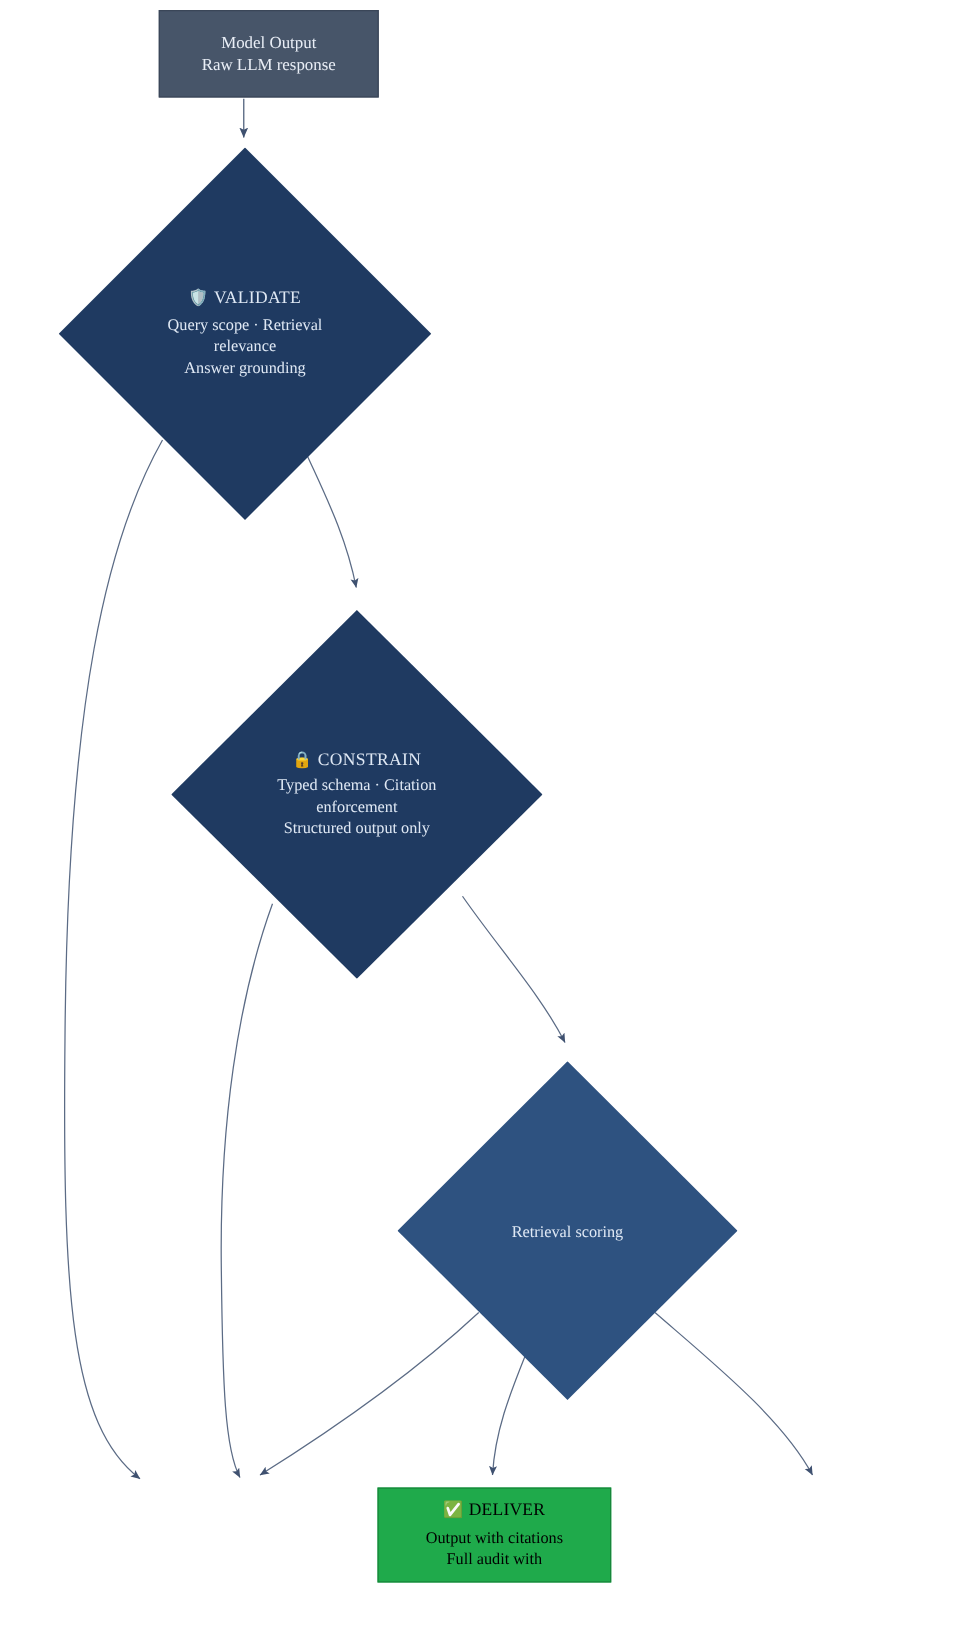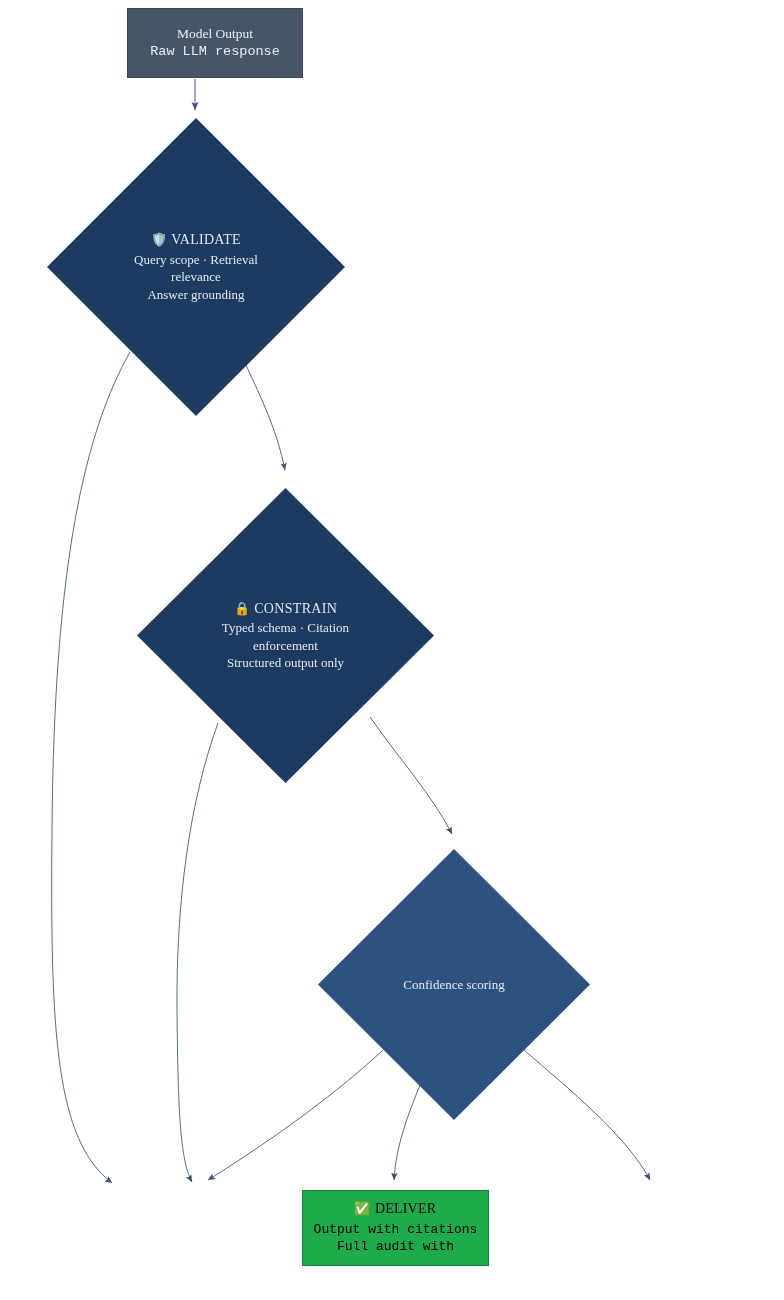--- a/index.html
+++ b/index.html
@@ -42,21 +42,20 @@
   .rect {
     line-height: 1.33;
   }
   .rect .title-line {
     font-size: 13.5px;
     white-space: nowrap;
   }
   .rect .sub-line {
     font-size: 13.5px;
     white-space: nowrap;
-    font-family: Liberation Mono, monospace;
   }
   #node-model-output {
     left: 107px;
     top: 8px;
     width: 176px;
     height: 70px;
     background: #475569;
     border: 1px solid #3a4658;
     margin-left: 20px;
   }
@@ -223,21 +222,21 @@
       <span class="sub-line">relevance</span>
       <span class="sub-line">Answer grounding</span>
     </div>
   </div>
 
   <div class="node diamond" id="node-escalate">
     <svg class="shape" viewBox="0 0 100 100" preserveAspectRatio="none">
       <polygon points="50,0 100,50 50,100 0,50" fill="#2e5280"></polygon>
     </svg>
     <div class="dlabel">
-      <span class="sub-line">Confidence scoring</span>
+      <span class="sub-line">Retrieval scoring</span>
     </div>
   </div>
 
 
   <div class="node rect terminal" id="node-deliver" style="background: rgb(31, 170, 75);">
     <span class="title-line">
       <span class="icon-glyph">✅</span>
       <span>DELIVER</span>
     </span>
     <span class="sub-line">Output with citations</span>

